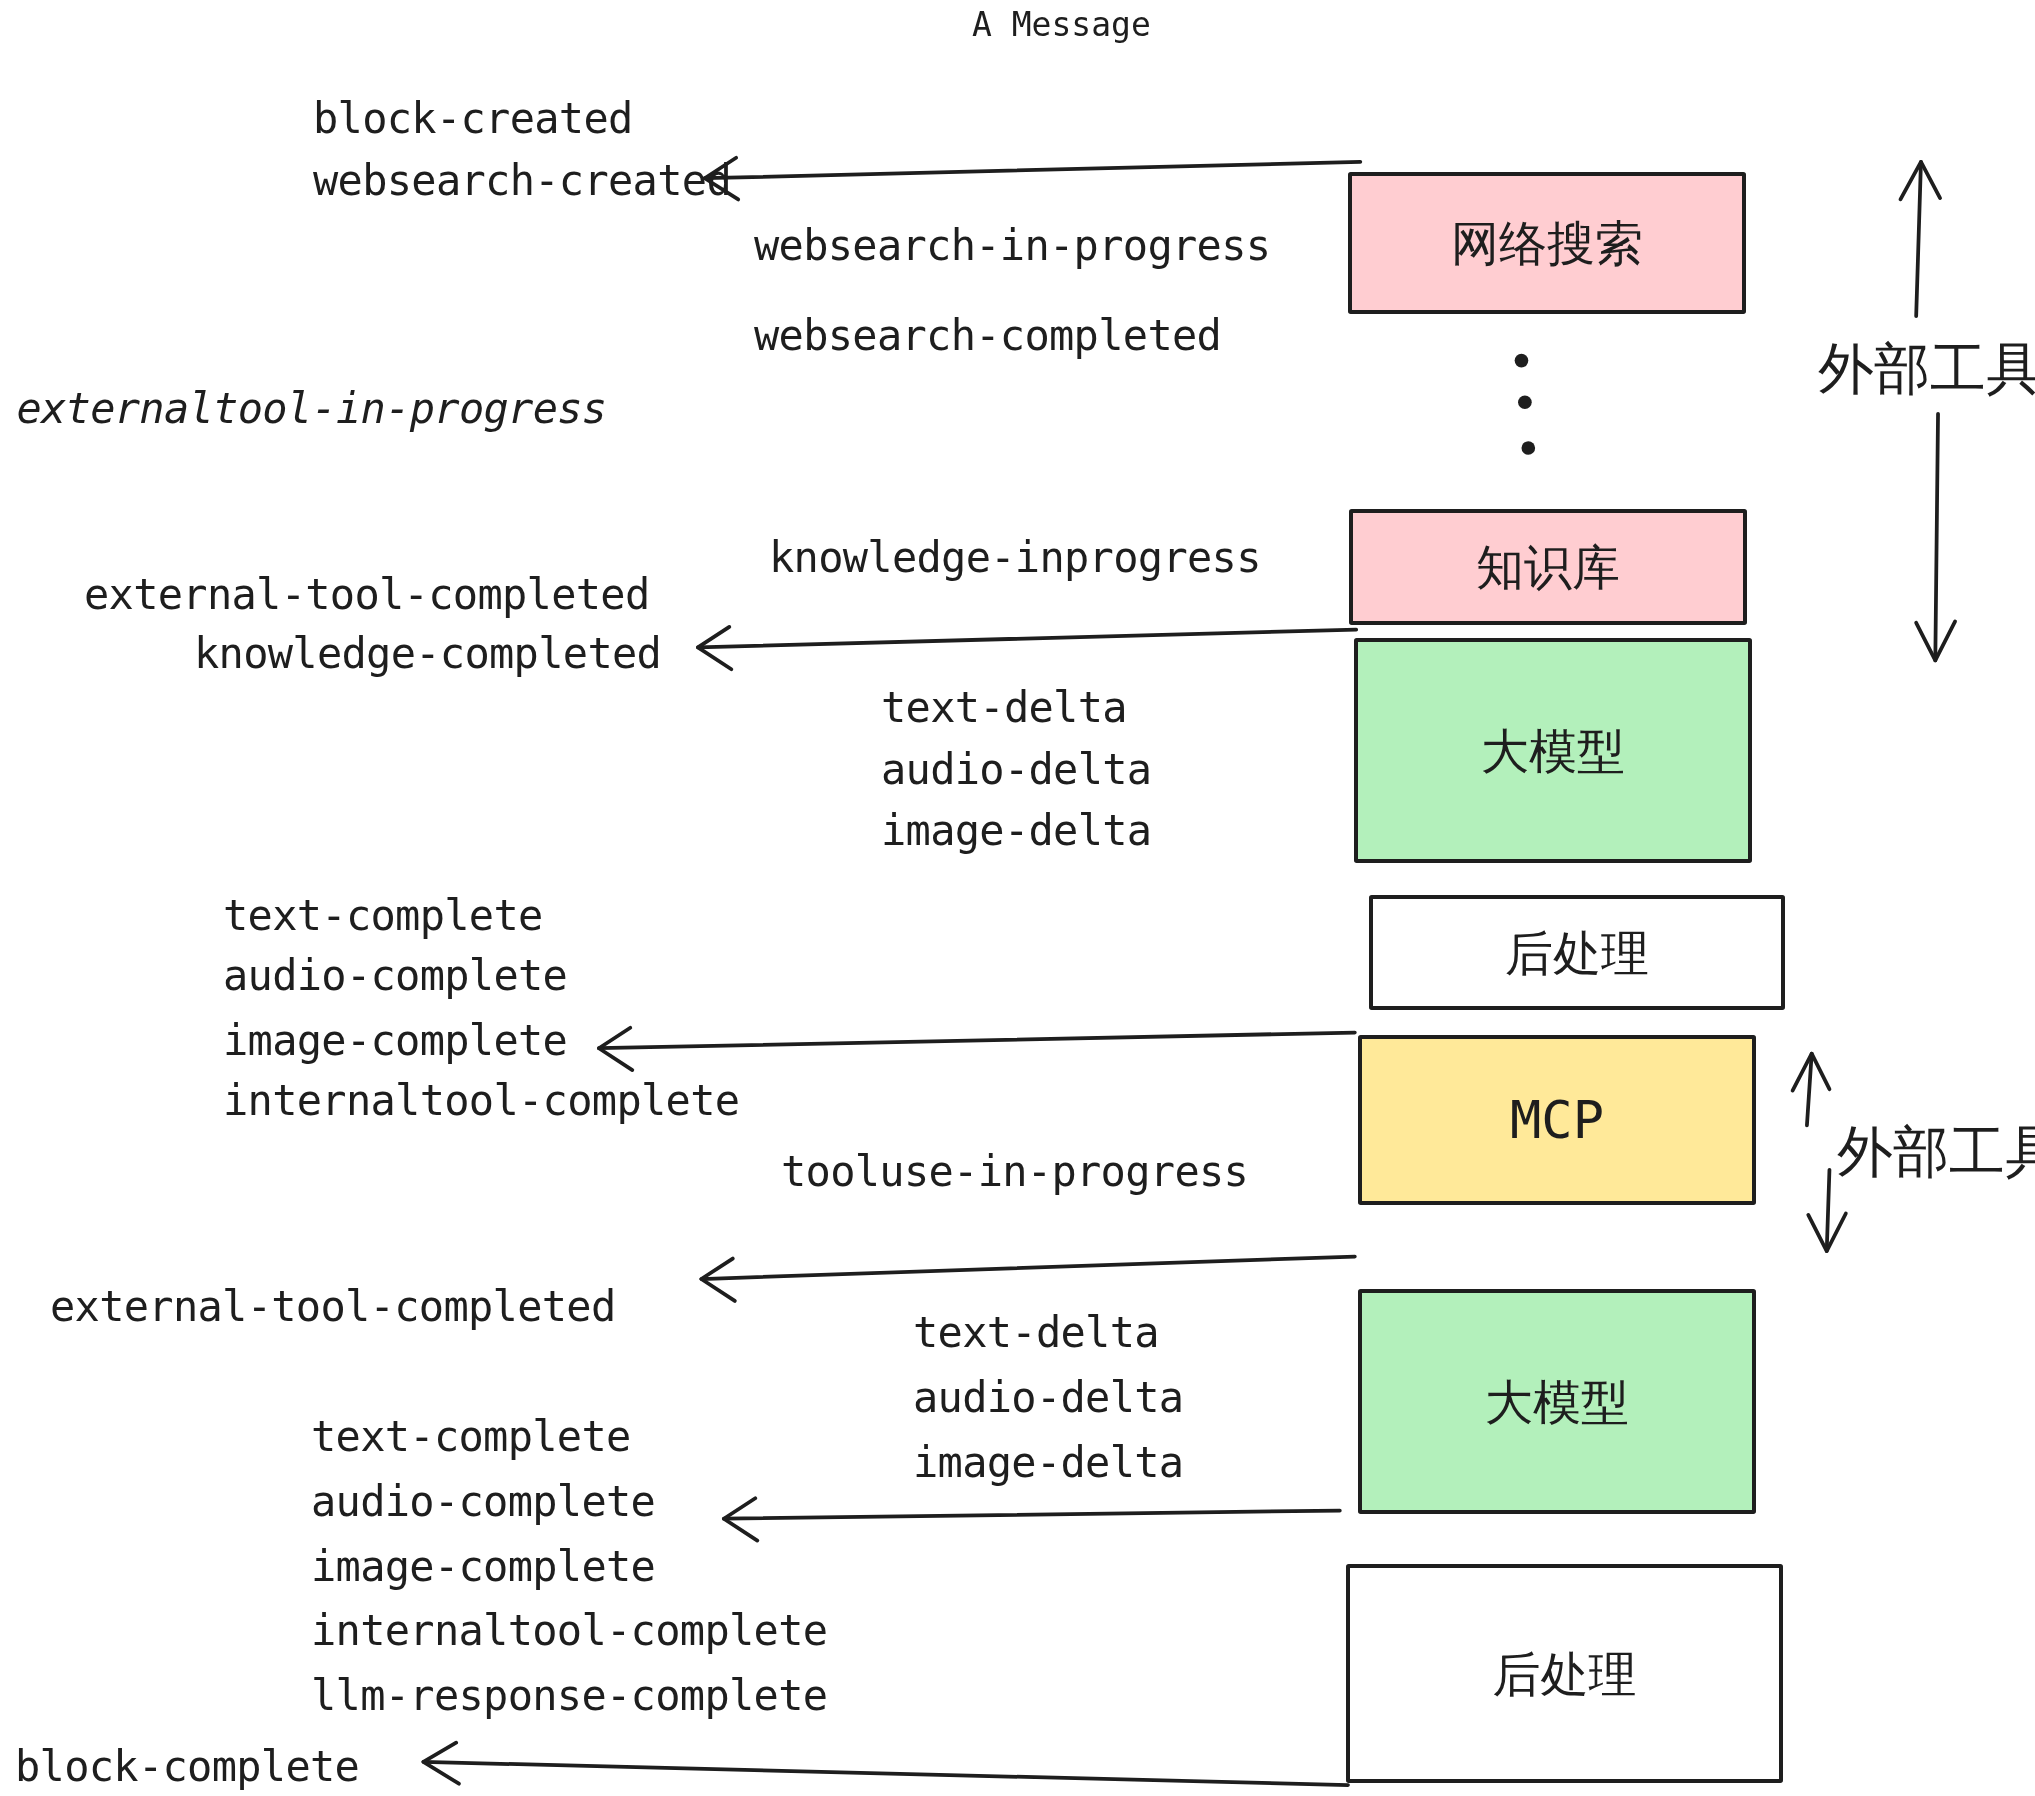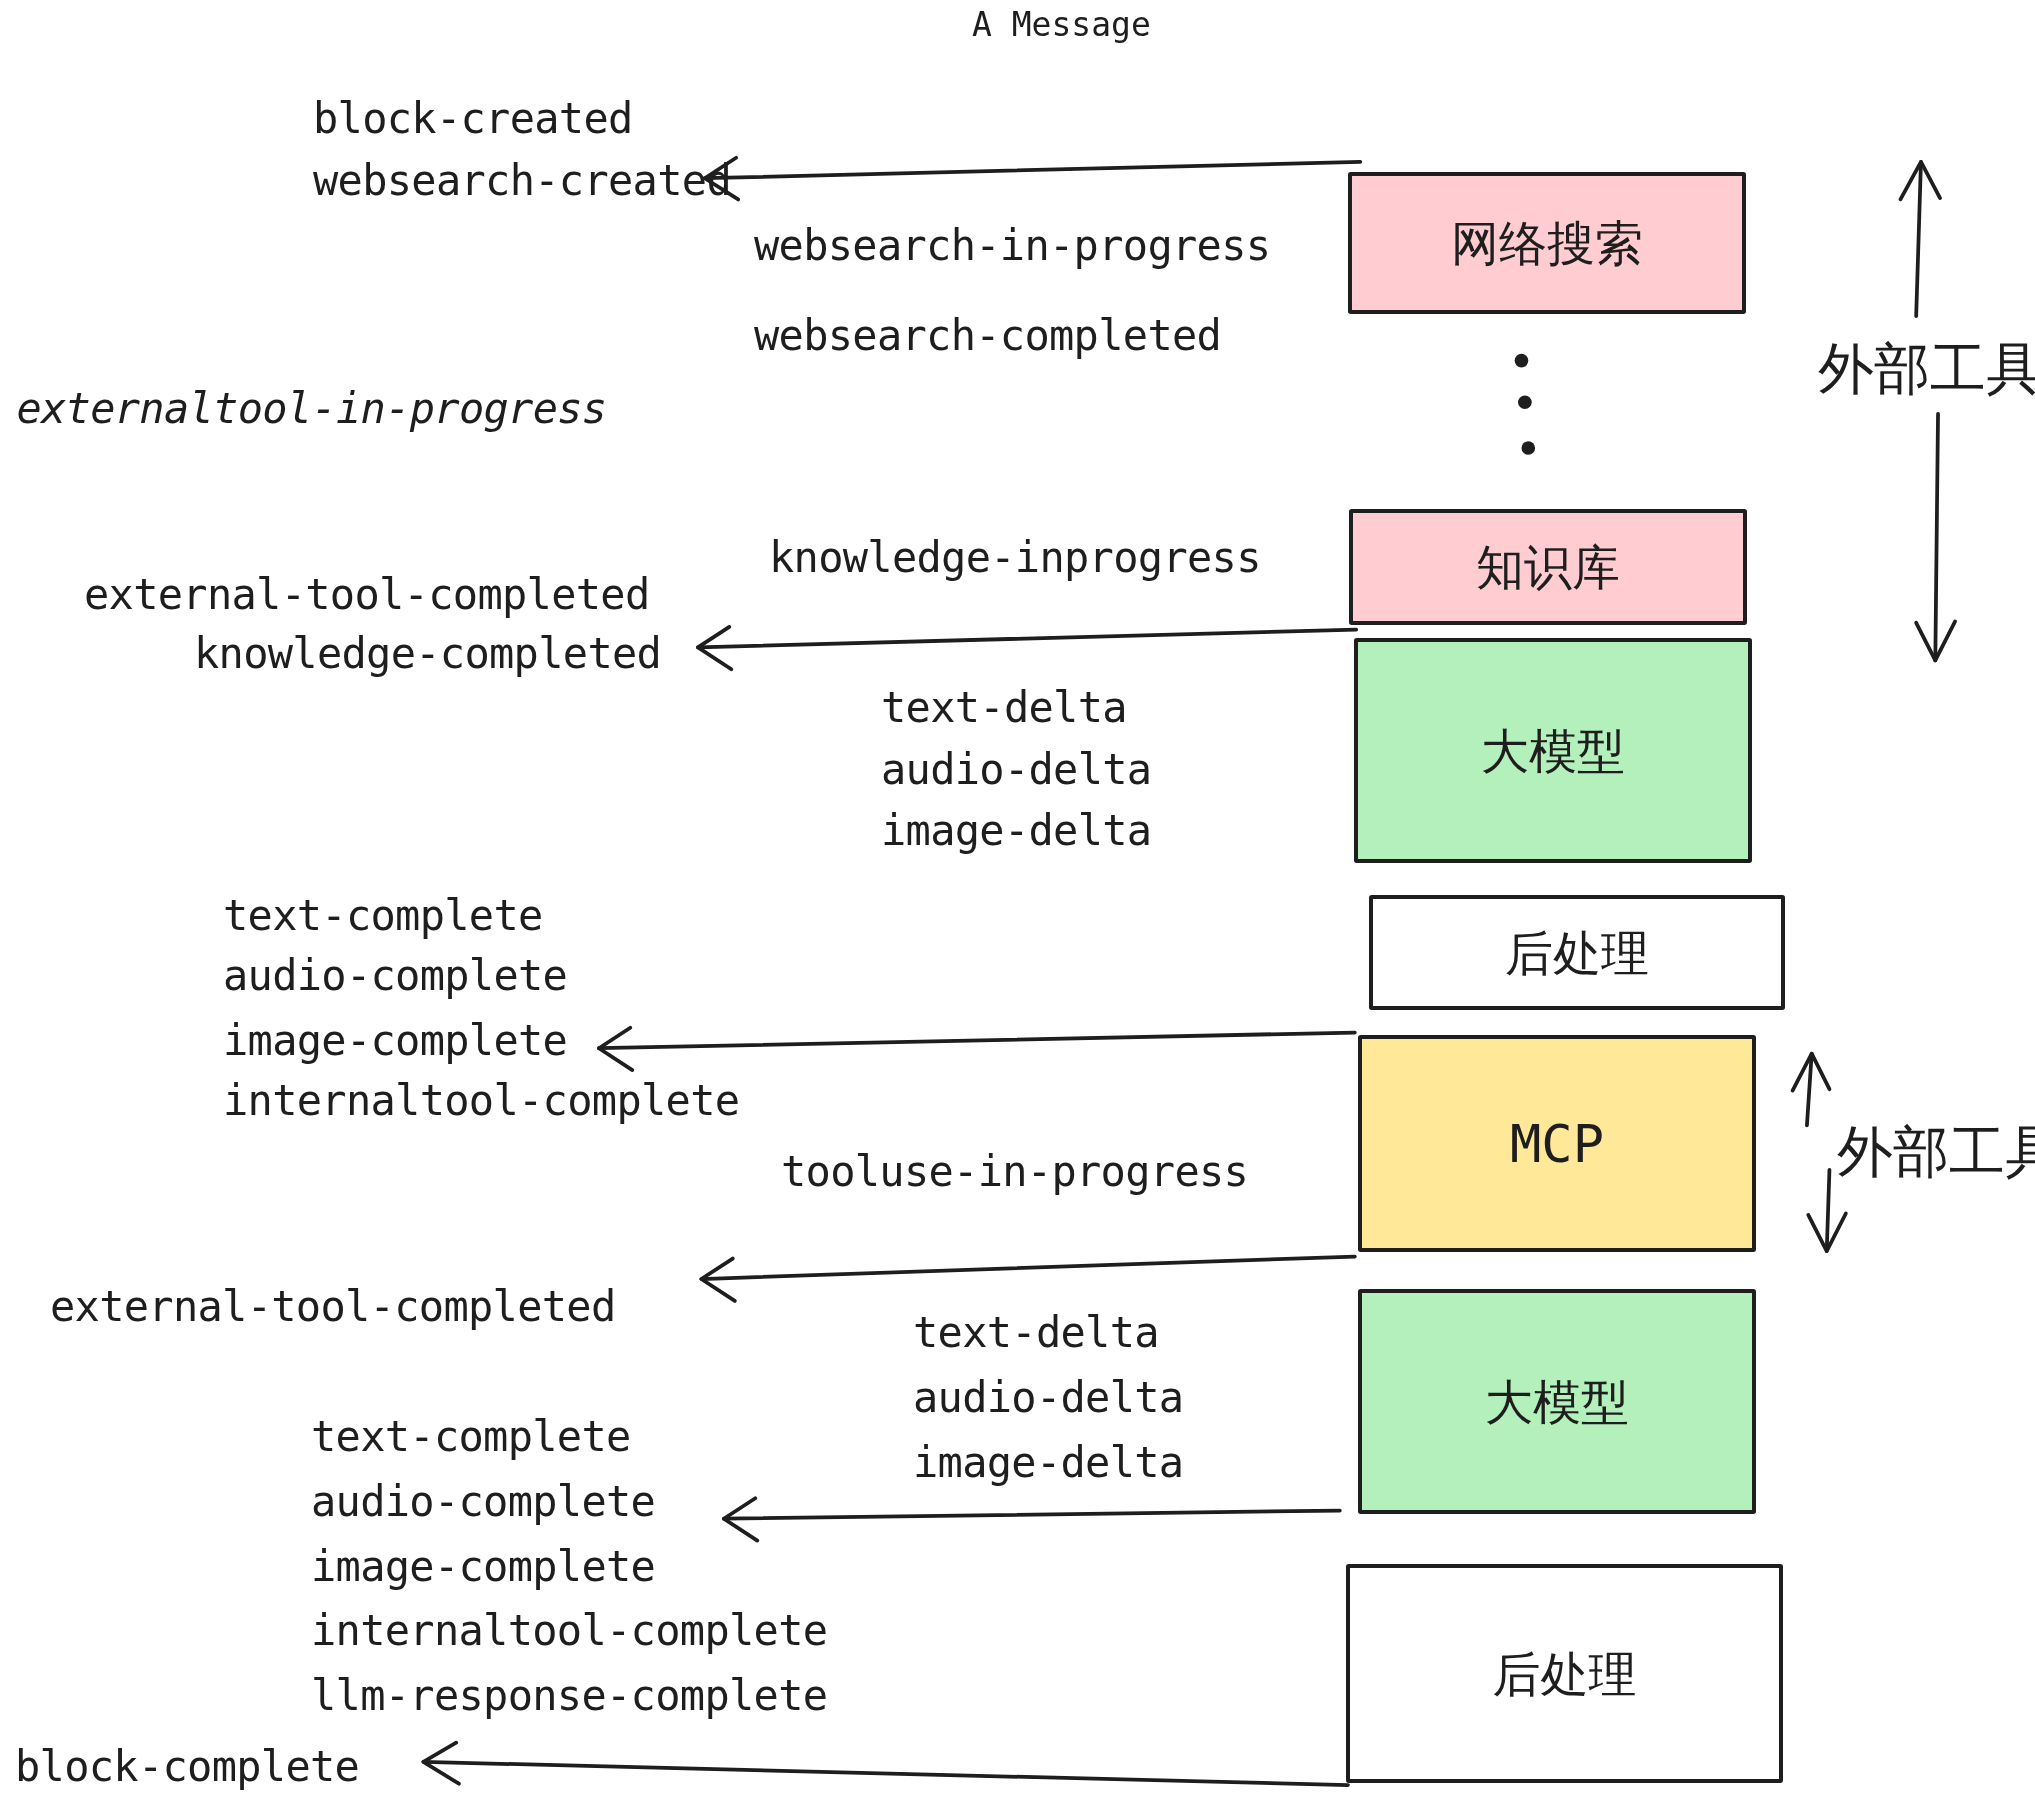--- a/index.html
+++ b/index.html
@@ -95,21 +95,21 @@
   </div>
   <div class="box" style="left: 1349px; top: 509px; width: 398px; height: 116px; background: rgb(255, 205, 209);">
     <span class="lbl">知识库</span>
   </div>
   <div class="box" style="left: 1354px; top: 638px; width: 398px; height: 225px; background: rgb(179, 240, 187);">
     <span class="lbl">大模型</span>
   </div>
   <div class="box" style="left: 1369px; top: 895px; width: 416px; height: 115px; background: rgb(255, 255, 255);">
     <span class="lbl">后处理</span>
   </div>
-  <div class="box mono" style="left: 1358px; top: 1035px; width: 398px; height: 217px; background: rgb(255, 233, 153);">
+  <div class="box mono" style="left: 1358px; top: 1035px; width: 398px; height: 170px; background: rgb(255, 233, 153);">
     <span class="lbl">MCP</span>
   </div>
   <div class="box" style="left: 1358px; top: 1289px; width: 398px; height: 225px; background: rgb(179, 240, 187);">
     <span class="lbl">大模型</span>
   </div>
   <div class="box" style="left: 1346px; top: 1564px; width: 437px; height: 219px; background: rgb(255, 255, 255);">
     <span class="lbl">后处理</span>
   </div>
 
   <div class="side-label" style="left:1818px;top:332px;">外部工具</div>

